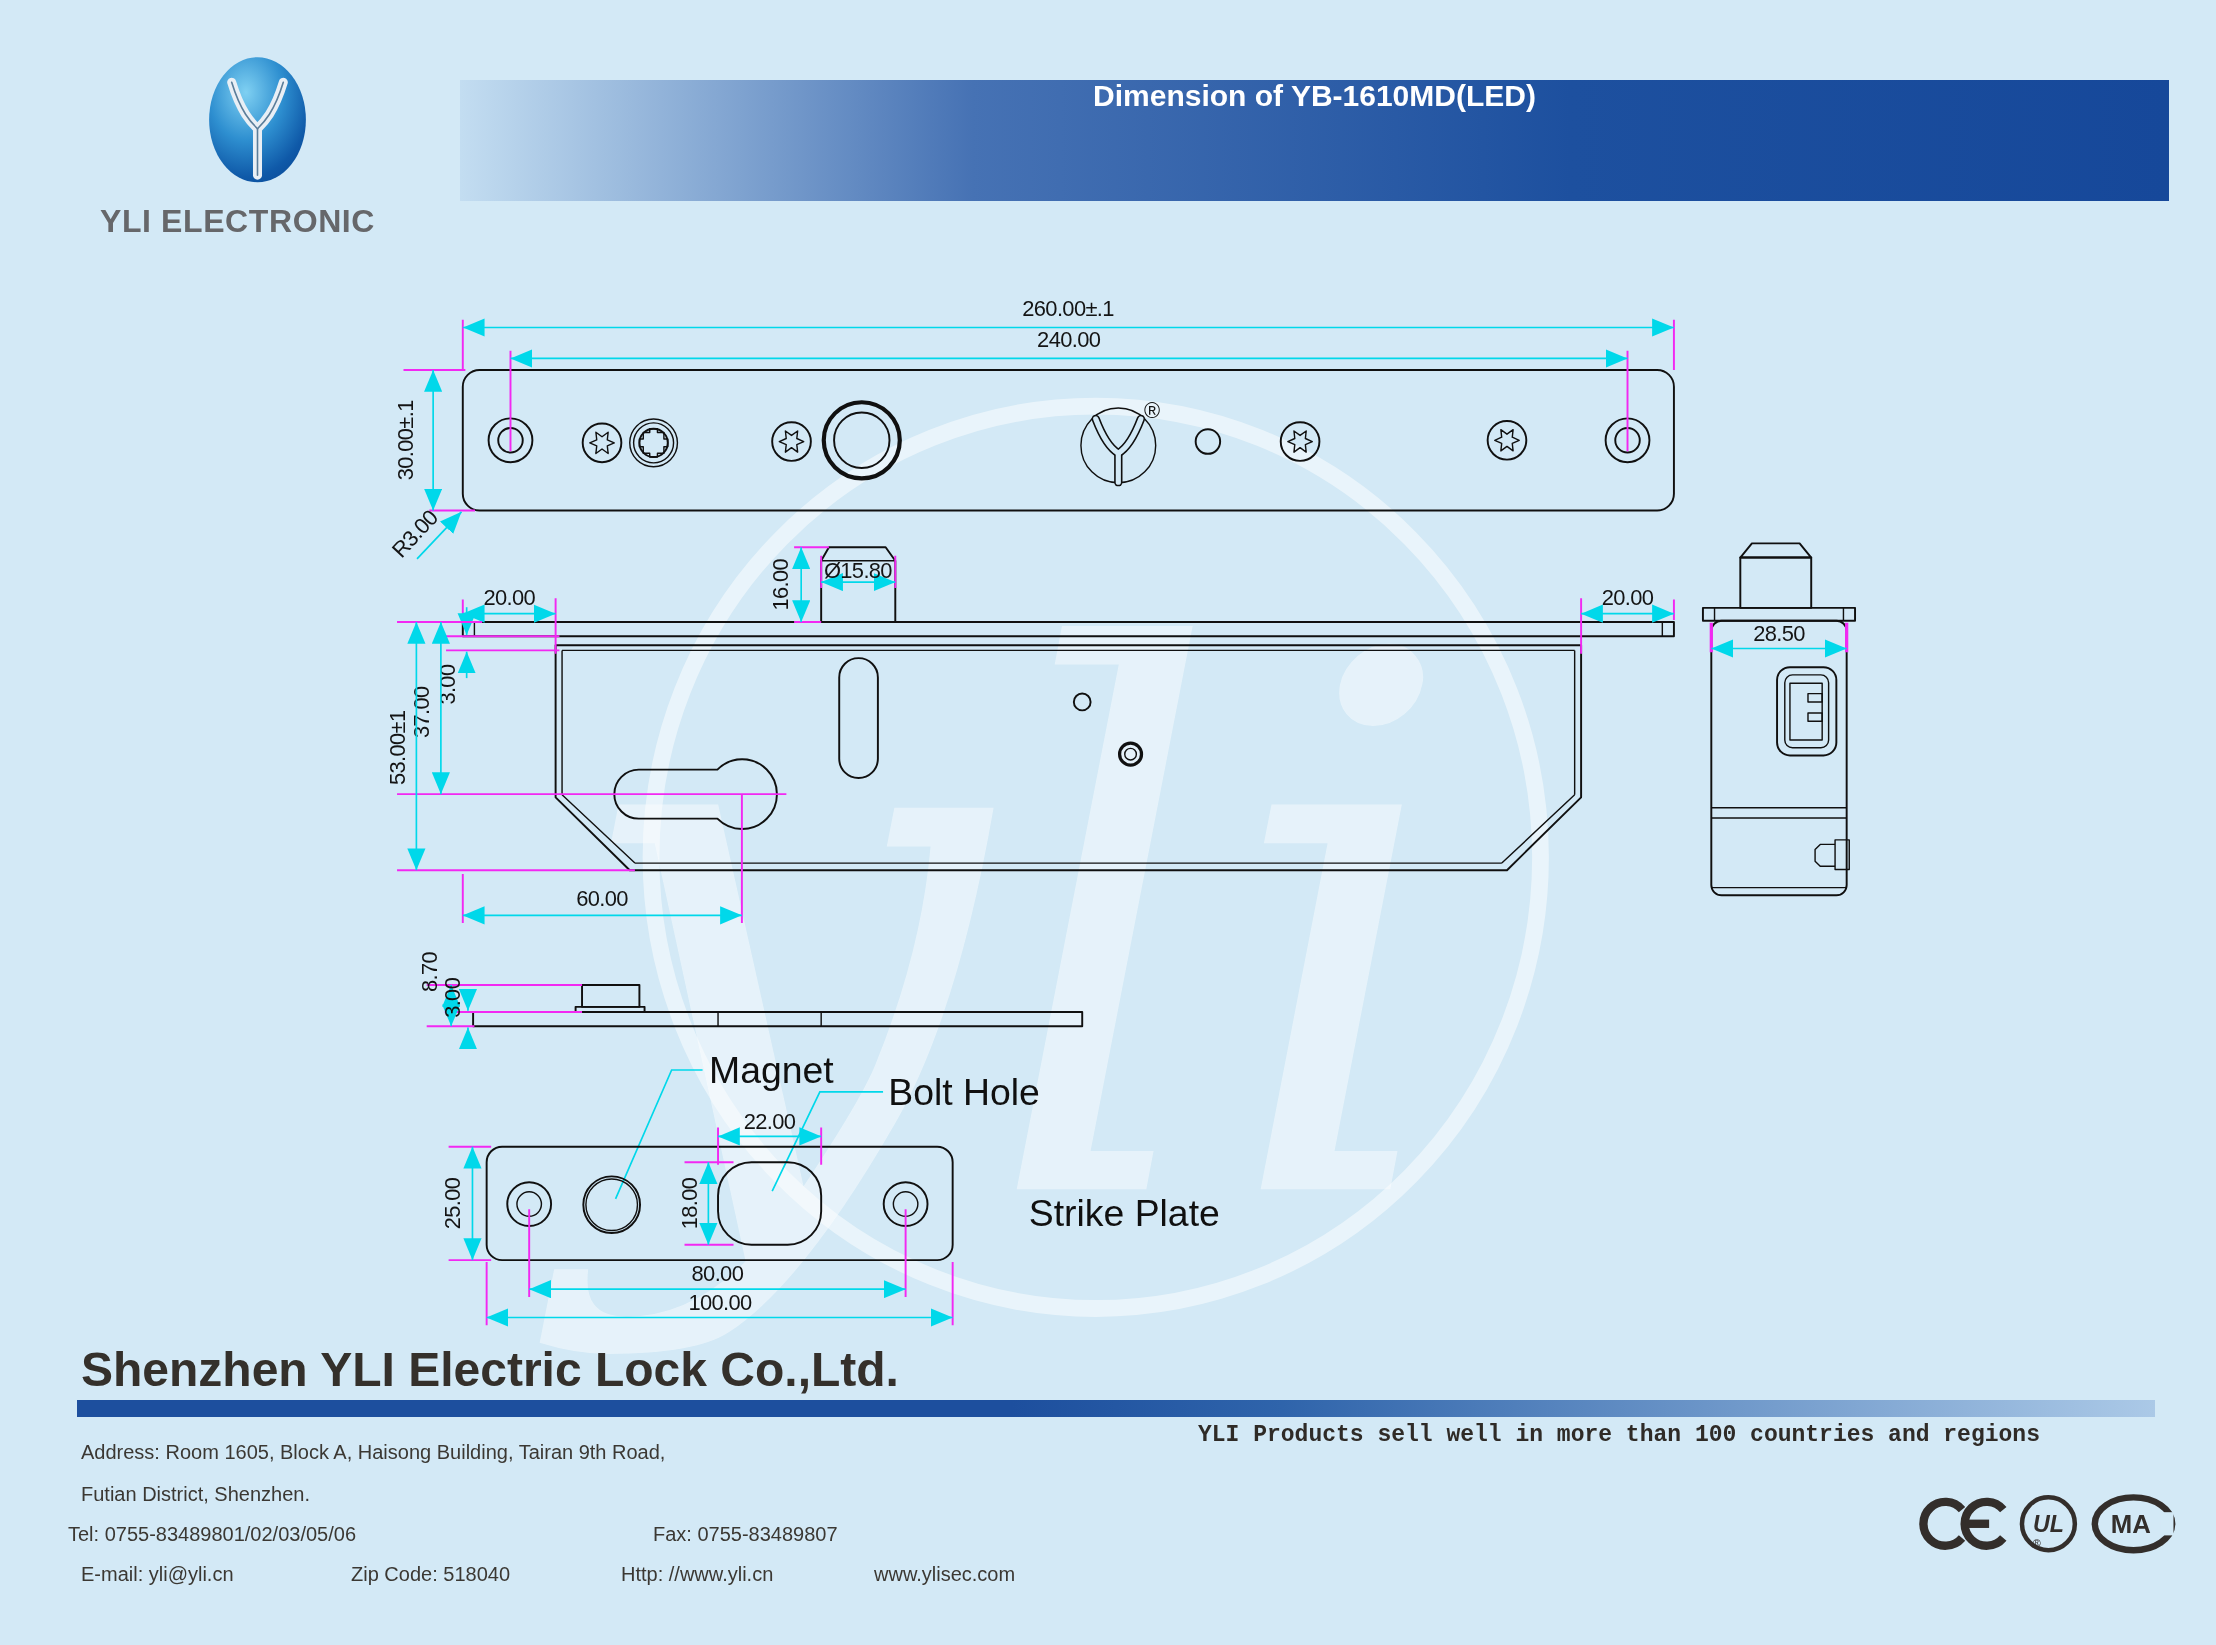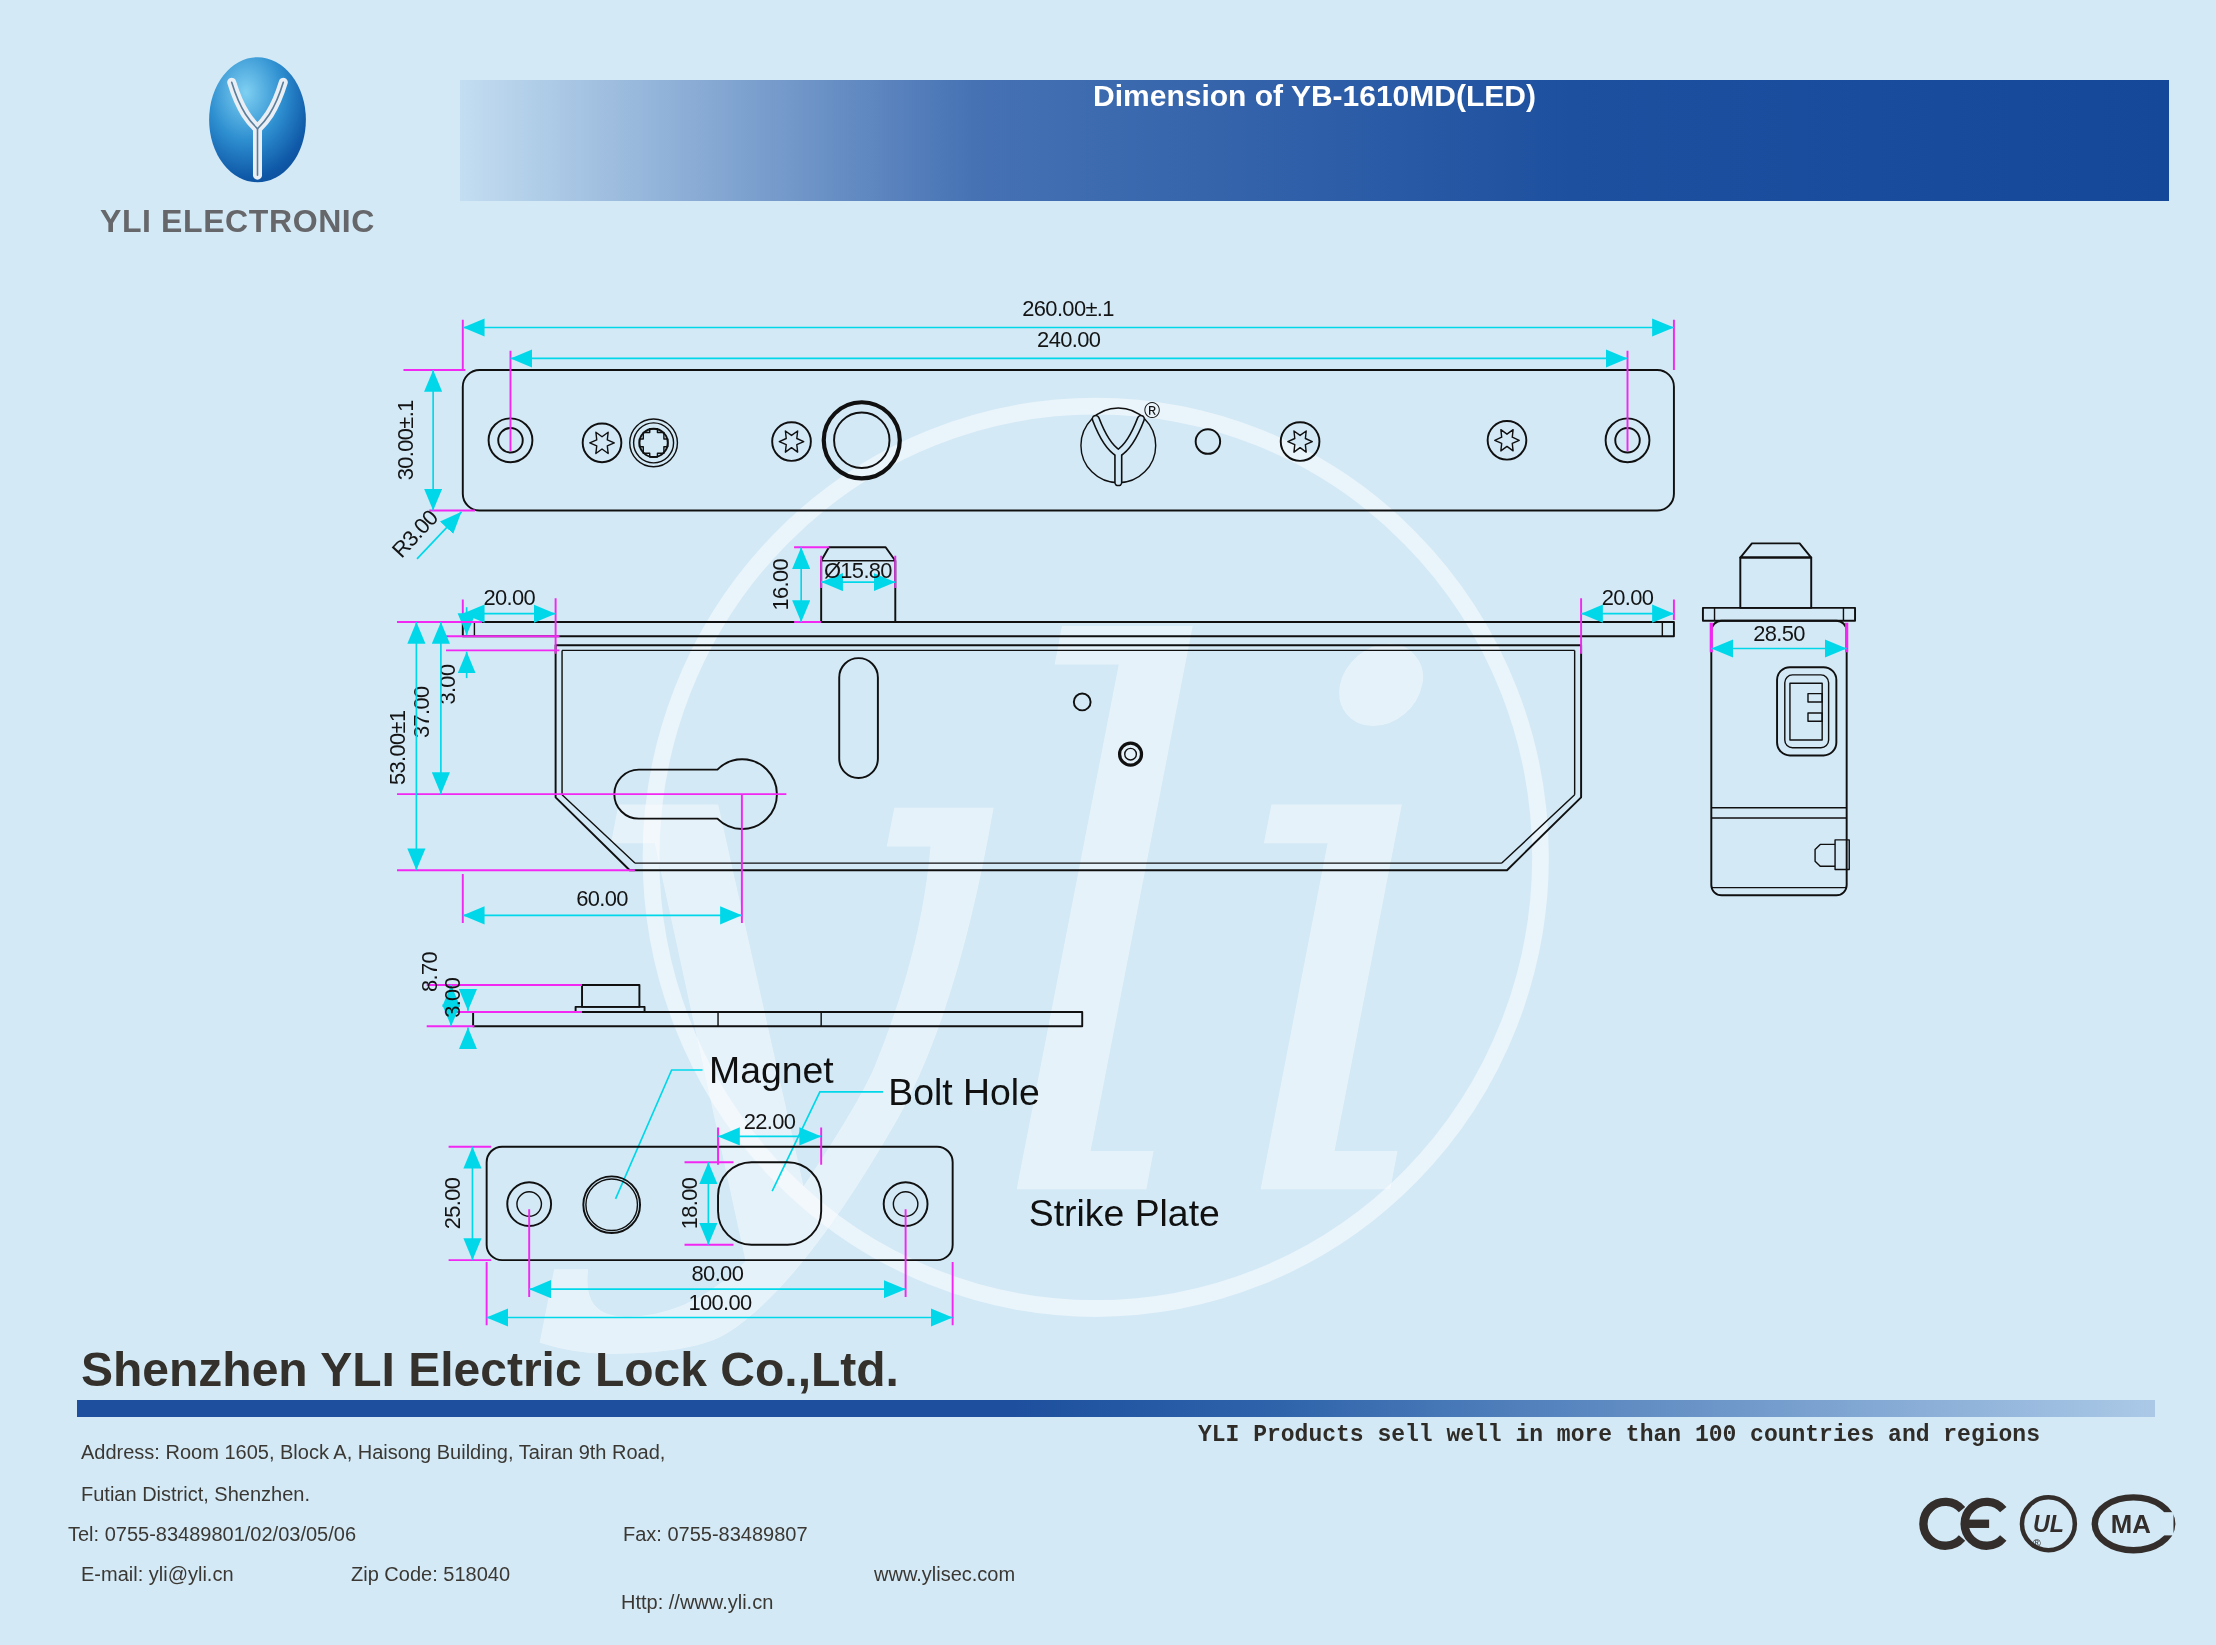--- a/index.html
+++ b/index.html
@@ -292,19 +292,19 @@
       <text x="3306" y="2378" text-anchor="middle" font-size="40" font-weight="bold" fill="#332e2b" stroke="none">MA</text>
     </g>
   </g>
 </svg>
 
 <div id="company">Shenzhen YLI Electric Lock Co.,Ltd.</div>
 <div id="bluebar"></div>
 <div class="addr" style="left:81px;top:1441px;">Address: Room 1605, Block A, Haisong Building, Tairan 9th Road,</div>
 <div class="addr" style="left:81px;top:1483px;">Futian District, Shenzhen.</div>
 <div class="addr" style="left:68px;top:1523px;text-align:right;">Tel: 0755-83489801/02/03/05/06</div>
-<div class="addr" style="left:623px;top:1523px;">Fax: 0755-83489807</div>
+<div class="addr" style="left:653px;top:1523px;">Fax: 0755-83489807</div>
 <div class="addr" style="left:81px;top:1563px;">E-mail: yli@yli.cn</div>
 <div class="addr" style="left:351px;top:1563px;">Zip Code: 518040</div>
-<div class="addr" style="left:621px;top:1563px;margin-top:28px;">Http: //www.yli.cn</div>
+<div class="addr" style="left:621px;top:1563px;">Http: //www.yli.cn</div>
 <div class="addr" style="left:874px;top:1563px;">www.ylisec.com</div>
 <div id="slogan">YLI Products sell well in more than 100 countries and regions</div>
 
 
 </body></html>

